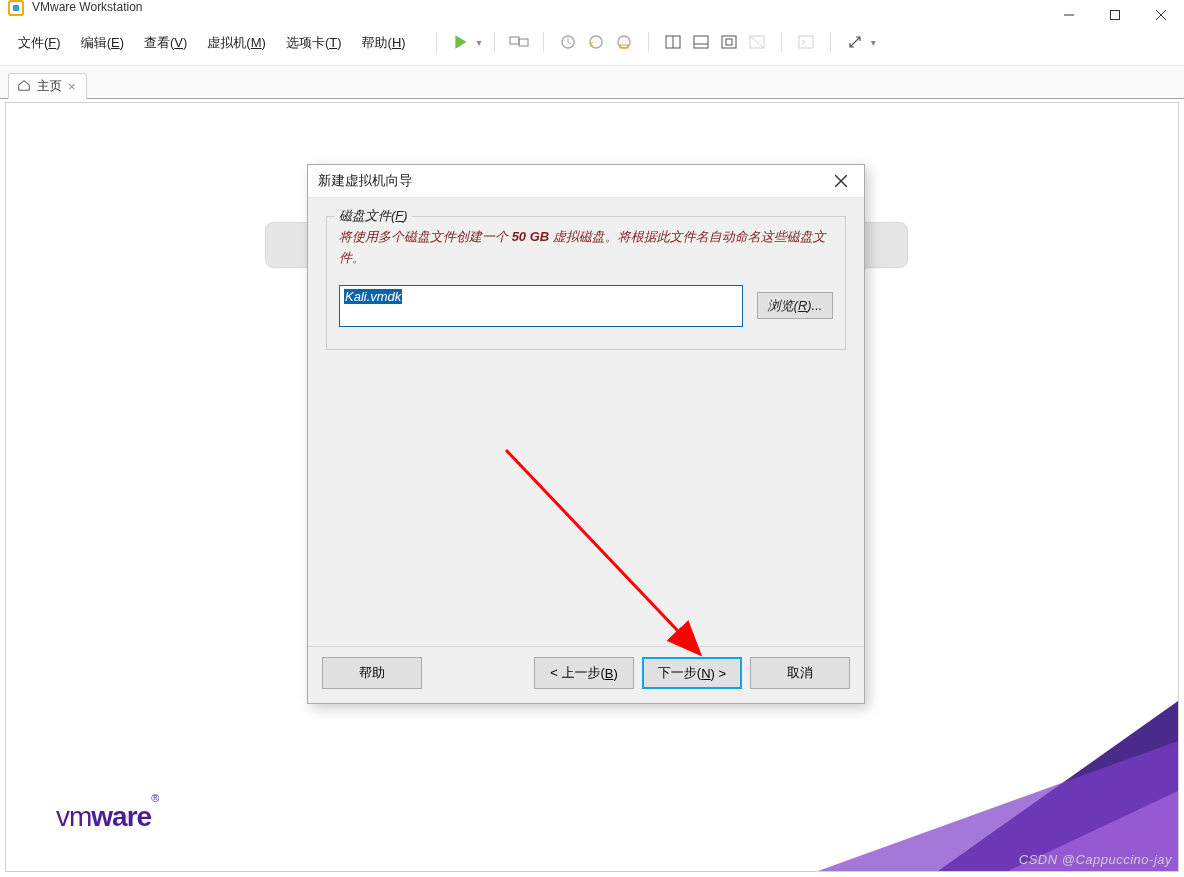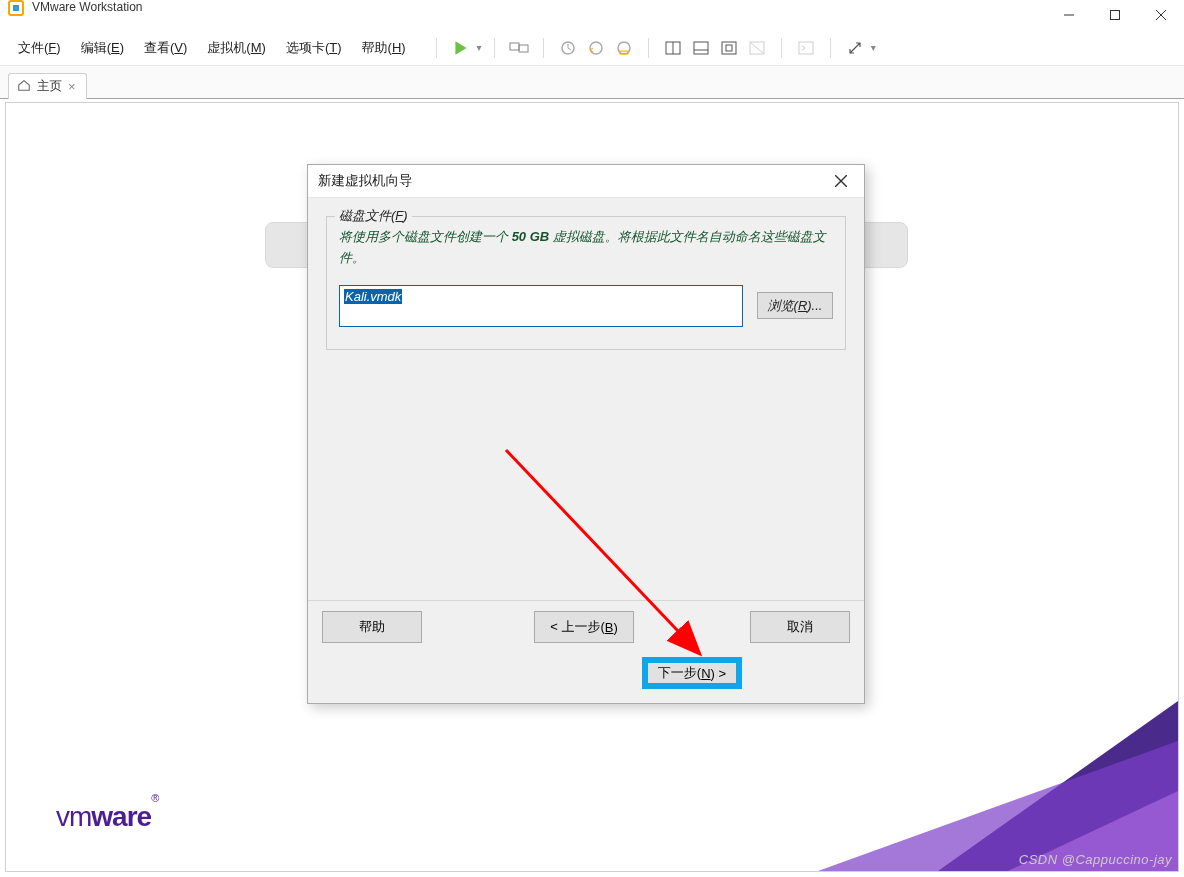--- a/index.html
+++ b/index.html
@@ -6,21 +6,21 @@
   body { background: #fff; width: 1184px; height: 877px; position: relative; overflow: hidden; }
 
   
   .titlebar { display:flex; align-items:flex-start; height:30px; padding-left:8px; font-size:12px; color:#333; }
   .vm-logo { width:16px; height:16px; margin-right:8px; display:flex; align-items:center; justify-content:center; }
   .titlebar-spacer { flex:1; }
   .wc-btn { width:46px; height:30px; display:flex; align-items:center; justify-content:center; color:#333; font-size:14px;}
   .wc-btn svg { width:10px; height:10px; }
 
   
-  .menubar { display:flex; align-items:center; height:36px; padding-left:10px; border-bottom:1px solid #e5e5e5;}
+  .menubar { display:flex; align-items:flex-start; height:36px; padding-left:10px; border-bottom:1px solid #e5e5e5;}
   .menu-item { font-size:13px; color:#222; padding:4px 8px; margin-right:4px; }
   .menu-item u { text-decoration: underline; }
   .toolbar { display:flex; align-items:center; margin-left:10px; gap:4px; }
   .tool-sep { width:1px; height:20px; background:#ddd; margin:0 8px; }
   .tool-btn { width:24px; height:24px; display:flex; align-items:center; justify-content:center; }
 
   
   .tabbar { display:flex; align-items:flex-end; height:33px; padding-left:8px; border-bottom:1px solid #a3a3a3; background:#fafafa;}
   .tab { border:1px solid #d0d0d0; border-bottom:none; background:#fff; border-radius:3px 3px 0 0; padding:4px 10px 4px 8px; display:flex; align-items:center; gap:6px; font-size:12.5px; color:#333; position:relative; top:1px;}
   .tab .home-icon svg { width:14px; height:14px; }
@@ -47,31 +47,31 @@
   .dlg-title { background:#fff; height:33px; display:flex; align-items:center; padding:0 10px; font-size:13.5px; color:#222; border-bottom:1px solid #e5e5e5;}
   .dlg-title .spacer { flex:1; }
   .dlg-close { width:26px; height:26px; display:flex; align-items:center; justify-content:center;}
   .dlg-header { background:#fff; padding:10px 20px 14px 20px; border-bottom:1px solid #d0d0d0;}
   .dlg-h1 { font-size:13.5px; font-weight:700; margin-bottom:4px; color:#000;}
   .dlg-h2 { font-size:13px; color:#333; margin-left:18px;}
   .dlg-body { padding:18px 18px; font-size:13px; color:#222;font-style:italic;}
   .fieldset { border:1px solid #ccc; padding:10px 12px 22px 12px; position:relative; background:#f0f0f0;}
   .fieldset-legend { position:absolute; top:-10px; left:8px; background:#f0f0f0; padding:0 4px; font-size:13px;}
   .fieldset-legend u { text-decoration:underline; }
-  .field-desc { font-size:13px; line-height:1.6; color:#14532d; margin-bottom:16px;}
+  .field-desc { font-size:13px; line-height:1.6; color:#7f1d1d; margin-bottom:16px;}
   .file-row { display:flex; gap:14px; align-items:center;}
   .filepath { flex:0 0 404px; height:42px; border:1px solid #0a64ad; background:#fff; font-size:13px; padding:3px 4px; color:#fff;}
   .filepath-inner { background:#0a64ad; display:inline-block; color:#fff; padding:0 1px;}
   .browse-btn { width:88px; height:27px; border:1px solid #aaa; background:#e1e1e1; font-size:13px; display:flex; align-items:center; justify-content:center;}
   .browse-btn u { text-decoration: underline; }
 
   .dlg-footer { position:absolute; left:0; right:0; bottom:0; padding:10px 14px 14px 14px; display:flex; gap:8px; border-top:1px solid #d6d6d6;}
   .dlg-btn { min-width:100px; height:32px; border:1px solid #aaa; background:#e1e1e1; font-size:13px; display:flex; align-items:center; justify-content:center;}
   .dlg-btn u { text-decoration: underline; }
-  .dlg-btn.primary { border:6px solid #0ea5e9;margin-top:46px; }
+  .dlg-btn.primary { border:2px solid #0ea5e9; }
   .footer-spacer { flex:1; }
 
   
   .arrow { position:absolute; pointer-events:none; }
 </style>
 </head>
 <body>
 
 <div class="titlebar">
   <span class="vm-logo">

